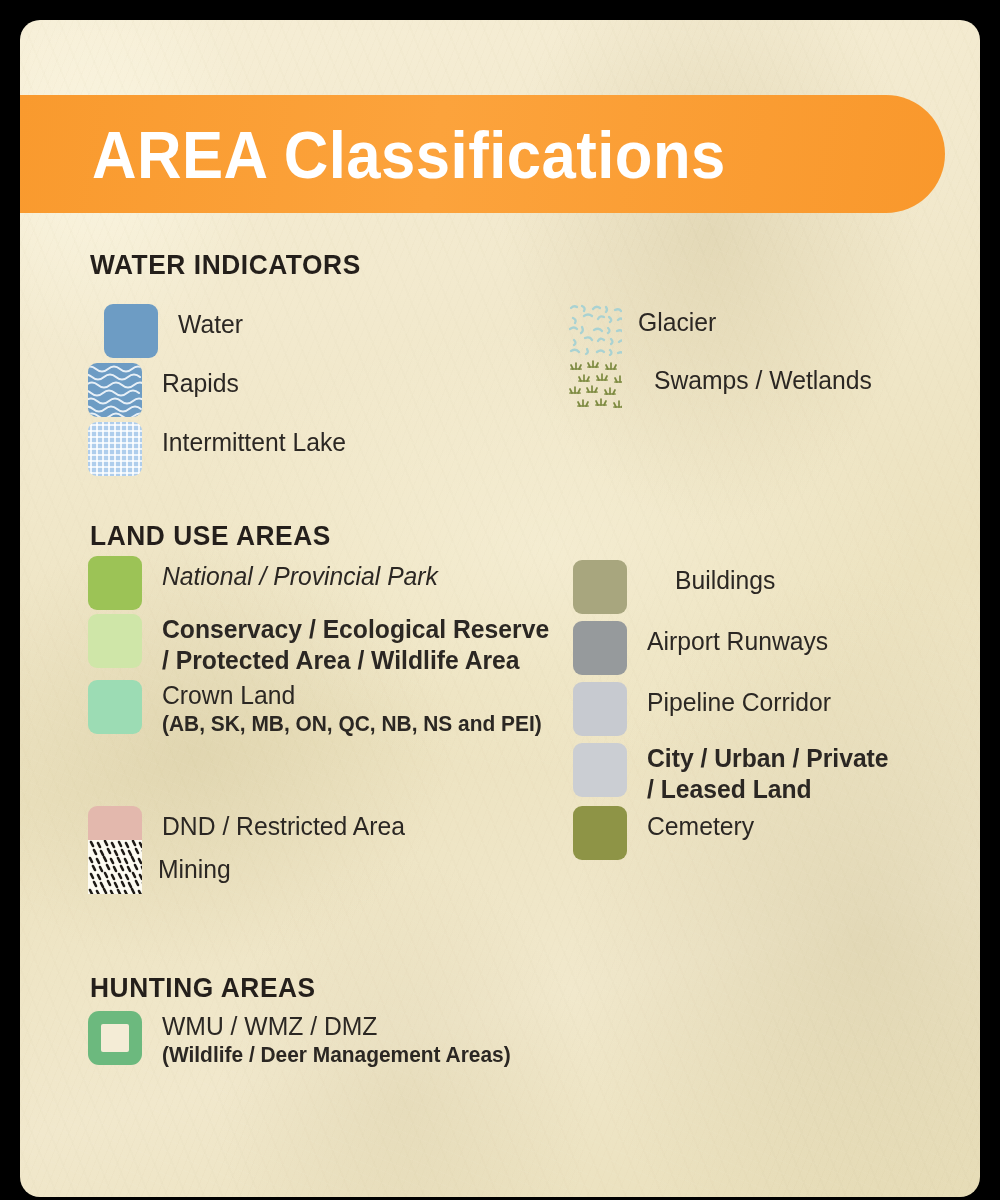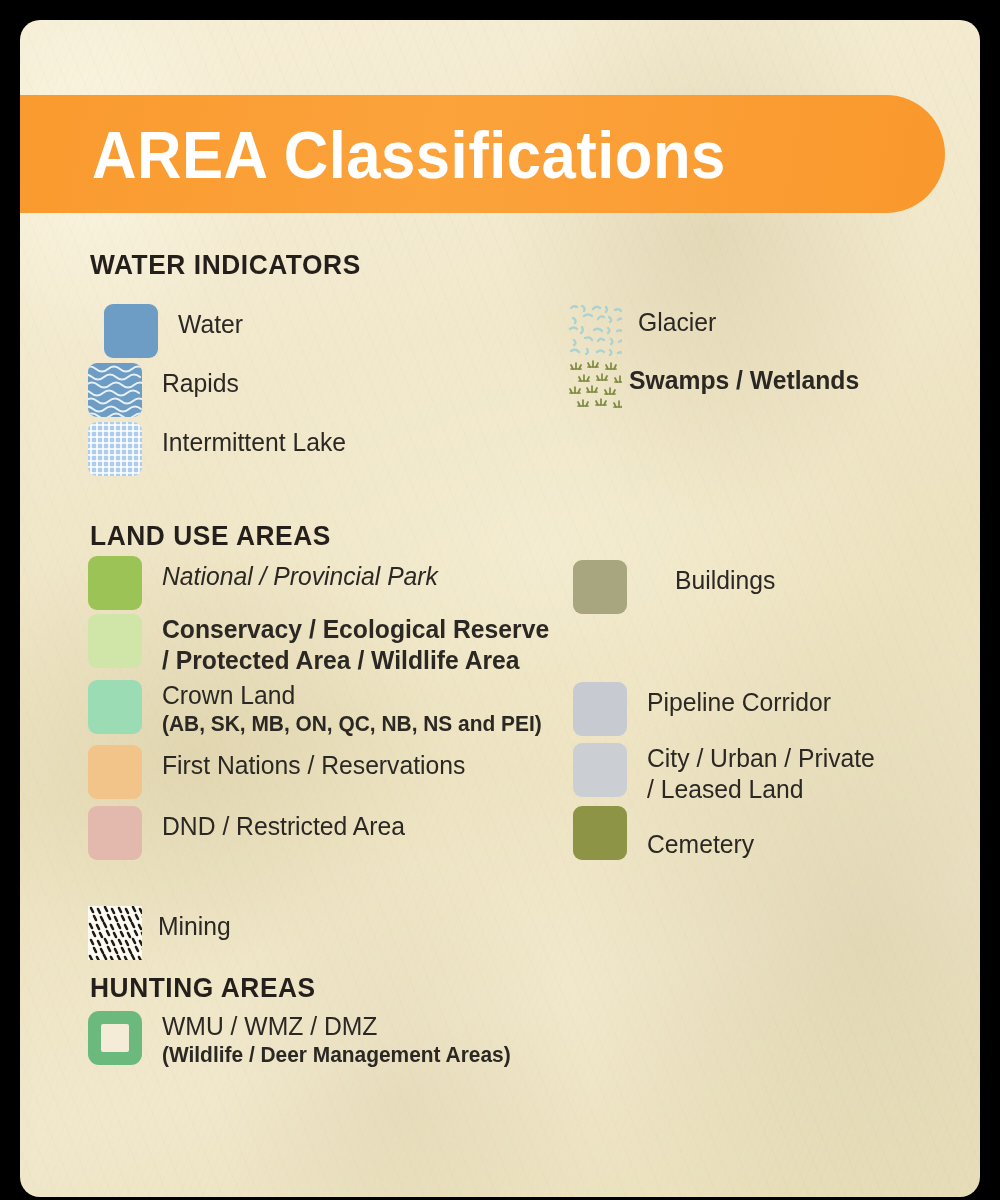--- a/index.html
+++ b/index.html
@@ -248,21 +248,21 @@
           <use href="#tuft" x="34" y="20"></use>
           <use href="#tuft" x="52" y="22"></use>
         <use href="#tuft" x="7" y="33"></use>
           <use href="#tuft" x="24" y="32"></use>
           <use href="#tuft" x="42" y="34"></use>
         <use href="#tuft" x="15" y="46"></use>
           <use href="#tuft" x="33" y="45"></use>
           <use href="#tuft" x="51" y="47"></use>
       </svg>
     </div>
-    <div class="labelwrap" style="margin-left:7px;font-weight:bold;">
+    <div class="labelwrap" style="margin-left:32px;">
       <div class="lbl">Swamps / Wetlands</div>
     </div>
   </div>
 
   <div class="section-title" style="left:70px; top:500px;">LAND USE AREAS</div>
 
   <div class="row" style="left:68px; top:536px;font-style:italic;">
     <div class="swatch" style="background:#9cc356;"></div>
     <div class="labelwrap">
       <div class="lbl">National / Provincial Park</div>
@@ -278,35 +278,29 @@
   </div>
 
   <div class="row" style="left:68px; top:660px;">
     <div class="swatch" style="background:#9cdcb4;"></div>
     <div class="labelwrap" style="padding-top:0;">
       <div class="lbl">Crown Land</div>
       <div class="sub">(AB, SK, MB, ON, QC, NB, NS and PEI)</div>
     </div>
   </div>
 
-  <div class="row" style="left:68px; top:725px;">
-    <div class="swatch" style="background:#f2c48a;"></div>
-    <div class="labelwrap">
-      <div class="lbl">First Nations / Reservations</div>
-    </div>
-  </div>
 
   <div class="row" style="left:68px; top:786px;justify-content:flex-end;">
     <div class="swatch" style="background:#e3b8ad;"></div>
     <div class="labelwrap">
       <div class="lbl">DND / Restricted Area</div>
     </div>
   </div>
 
-  <div class="row" style="left:68px; top:886px;">
+  <div class="row" style="left:68px; top:820px;align-items:center;">
     <div class="swatch sw-mining">
       <svg width="58" height="58" viewBox="0 0 58 58">
         <rect x="0" y="0" width="58" height="58" fill="#fdfbf2"></rect>
         <g stroke="#1e1a16" stroke-width="2.6" stroke-linecap="round">
           <path d="M3 2 l2 4"></path>
             <path d="M10 3 l2 4"></path>
             <path d="M17 1 l2 4"></path>
             <path d="M24 3 l2 4"></path>
           <path d="M31 2 l2 4"></path>
             <path d="M38 3 l2 4"></path>
@@ -368,37 +362,43 @@
     </div>
   </div>
 
   <div class="row" style="left:553px; top:540px;gap:28px;">
     <div class="swatch" style="background:#a8a67e;"></div>
     <div class="labelwrap">
       <div class="lbl">Buildings</div>
     </div>
   </div>
 
+  <div class="row" style="left:553px; top:601px;">
+    <div class="swatch" style="background:#969a9c;"></div>
+    <div class="labelwrap">
+      <div class="lbl">Airport Runways</div>
+    </div>
+  </div>
 
   <div class="row" style="left:553px; top:662px;">
     <div class="swatch" style="background:#c7cad0;"></div>
     <div class="labelwrap">
       <div class="lbl">Pipeline Corridor</div>
     </div>
   </div>
 
   <div class="row" style="left:553px; top:723px;">
     <div class="swatch" style="background:#cbced3;"></div>
-    <div class="labelwrap" style="padding-top:0;">
+    <div class="labelwrap" style="padding-top:0;font-weight:bold;">
       <div class="lbl">City / Urban / Private</div>
       <div class="lbl">/ Leased Land</div>
     </div>
   </div>
 
-  <div class="row" style="left:553px; top:786px;align-items:flex-end;">
+  <div class="row" style="left:553px; top:786px;">
     <div class="swatch" style="background:#8e9446;"></div>
     <div class="labelwrap">
       <div class="lbl">Cemetery</div>
     </div>
   </div>
 
   <div class="section-title" style="left:70px; top:952px;">HUNTING AREAS</div>
 
   <div class="row" style="left:68px; top:991px;">
     <div class="swatch sw-wmu">

